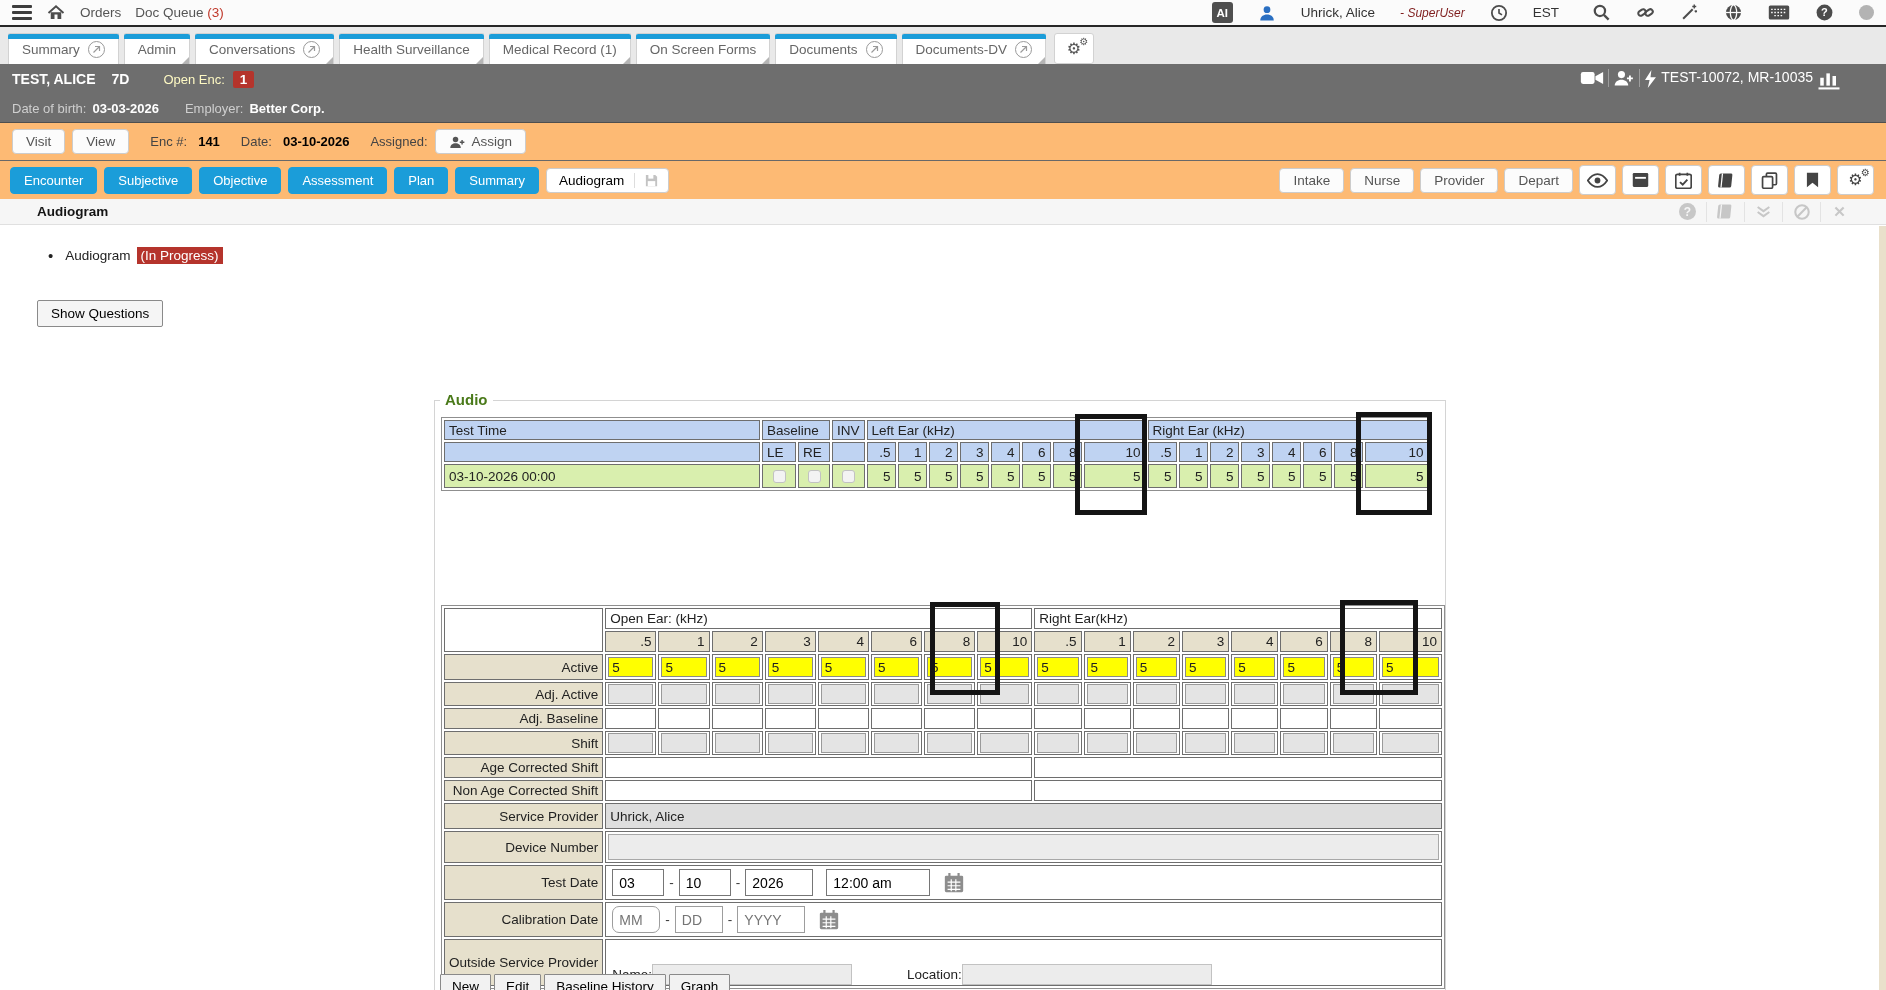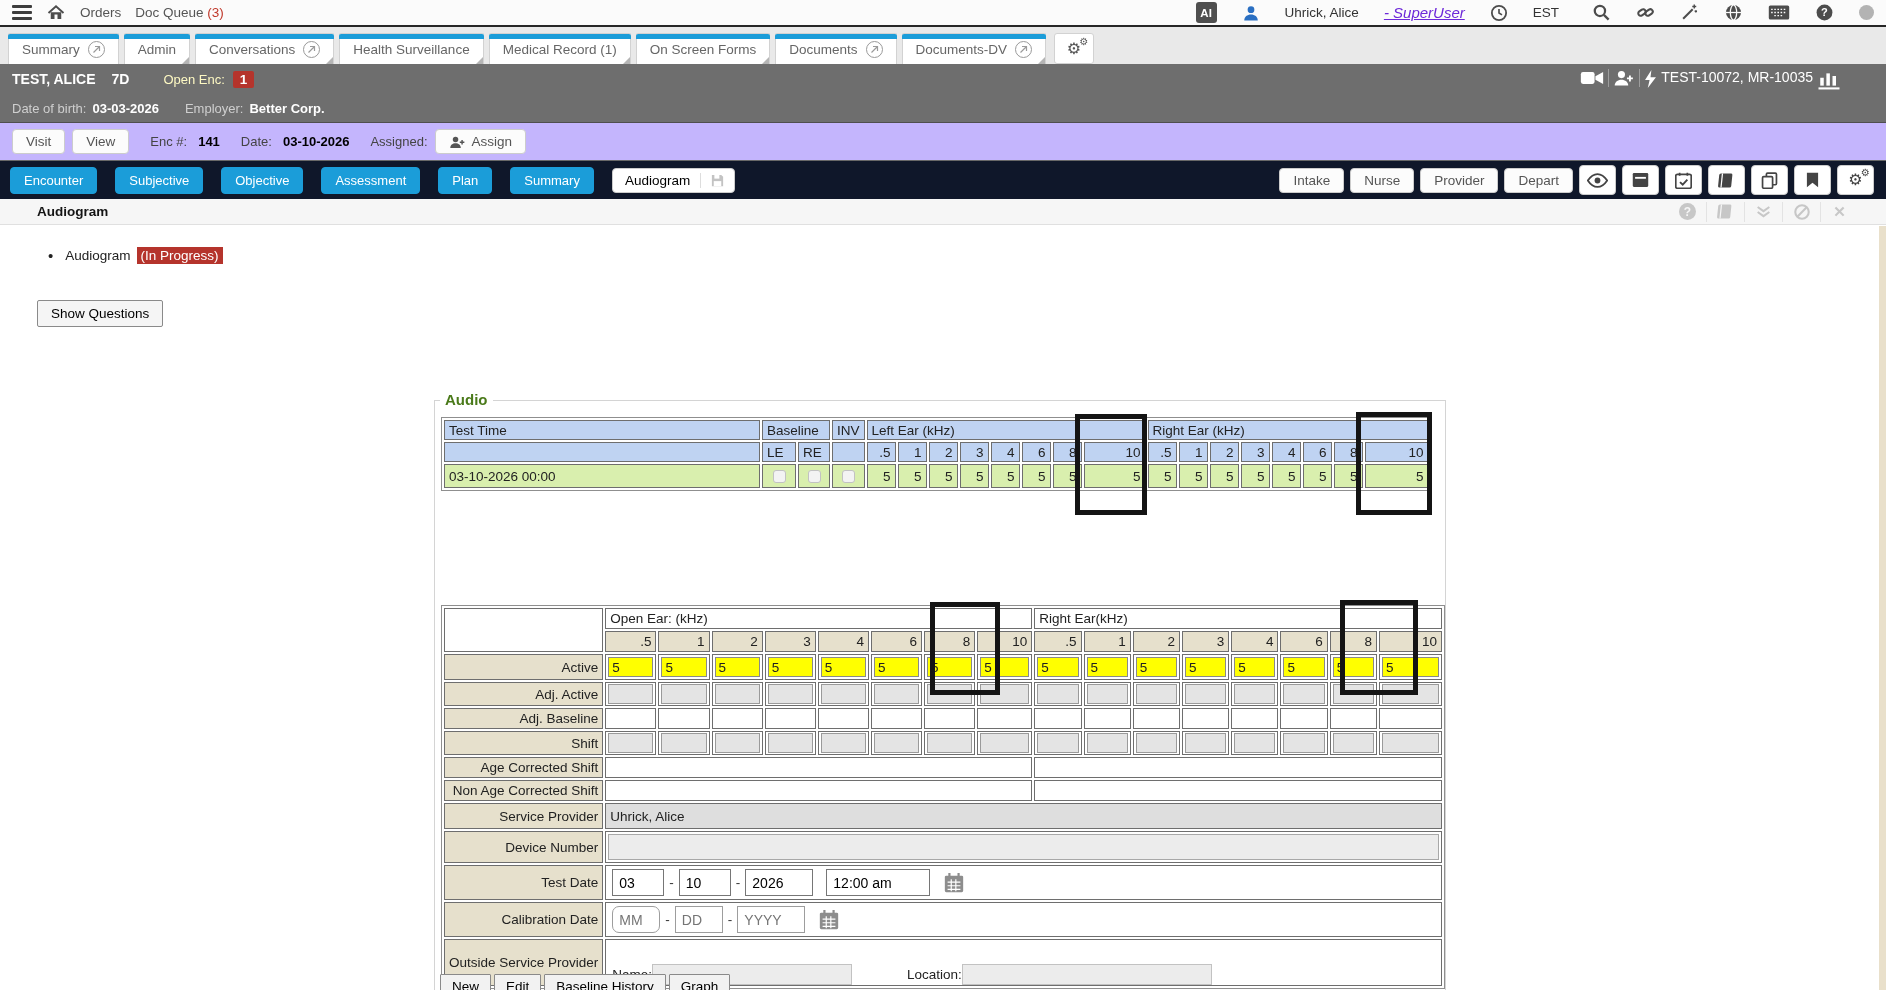--- a/index.html
+++ b/index.html
@@ -15,21 +15,21 @@
             display:flex; align-items:center; padding:0 12px; gap:14px; }
   .hamburger { width:20px; display:flex; flex-direction:column; gap:3px; cursor:pointer; }
   .hamburger span { height:3px; background:#3d3d3d; border-radius:1px; }
   .topbar .menu-label { color:#555; font-size:13.5px; cursor:pointer; }
   .topbar .badge-red-txt { color:#c0392b; }
   .top-right { margin-left:auto; display:flex; align-items:center; gap:25px; }
   .ai-badge { width:21px; height:21px; background:#4f4f4f; color:#fff; font-weight:bold;
               font-size:11.5px; display:flex; align-items:center; justify-content:center; border-radius:3px; }
   .icon-dark { color:#4c4c4c; }
   .user-name { color:#333; font-size:13.5px; }
-  .user-role { color:#6d28d9; font-style:italic; font-size:15px;text-decoration:underline; }
+  .user-role { color:#7f1d1d; font-style:italic; font-size:12px; }
   .tz { color:#333; font-size:13.5px; }
   .status-dot { width:15px; height:15px; border-radius:50%; background:#b3b3b3; }
 
   
   .tabstrip { height:37px; background:#e9e9e9; display:flex; align-items:flex-end; padding:0 8px; gap:5px; }
   .tab { position:relative; background:#fff; border:1px solid #d2d2d2; border-bottom:none;
          height:31px; display:flex; align-items:center; gap:8px; padding:0 13px;
          color:#666; font-size:13.5px; cursor:pointer; border-radius:2px 2px 0 0; }
   .tab::before { content:""; position:absolute; top:0; left:-1px; right:-1px; height:5px;
                  background:#1b9dd9; border-radius:2px 2px 0 0; }
@@ -52,29 +52,29 @@
                border-radius:2px; margin-left:8px; font-size:13.5px; }
   .pbar-right { margin-left:auto; display:flex; align-items:flex-start; gap:4px; }
   .vdiv { width:1px; height:18px; background:#9d9d9d; }
   .pids { font-size:14px; }
   .pbar-r2 { height:29px; display:flex; align-items:center; padding:0 12px; border-bottom:1px solid #4f4f4f; }
   .pbar-r2 .lab { color:#cfcfcf; }
   .pbar-r2 .val { color:#fff; font-weight:bold; margin-left:6px; }
   .pbar-r2 .sp { width:26px; }
 
   
-  .encrow { height:38px; background:#c4b5fd; border-bottom:1px solid #686868;
+  .encrow { height:38px; background:#fdba74; border-bottom:1px solid #686868;
             display:flex; align-items:center; padding:0 12px; gap:7px; }
   .btn-light { background:#fcfcfc; border:1px solid #cccccc; border-radius:4px; color:#555;
                padding:4px 13px; font-size:13.5px; cursor:pointer; display:flex; align-items:center; gap:6px; }
   .encrow .lab { color:#444; margin-left:14px;text-align:right; }
   .encrow .val { color:#000; font-weight:bold; margin-left:4px; }
 
   
-  .navrow { height:38px; background:#0f172a; display:flex; align-items:center; padding:0 10px; gap:18px; }
+  .navrow { height:38px; background:#fdba74; display:flex; align-items:center; padding:0 10px; gap:7px; }
   .btn-blue { background:#1b9dd9; border:1px solid #1b9dd9; color:#fff; border-radius:4px;
               padding:5px 13px; font-size:13px; cursor:pointer; }
   .doc-tab { background:#fff; border:1px solid #ccc; border-radius:4px; color:#000;
              display:flex; align-items:center; padding:4px 0 4px 12px; cursor:pointer; font-size:13.5px; }
   .doc-tab .save-wrap { border-left:1px solid #ddd; margin-left:10px; padding:0 9px; color:#c3c3c3; }
   .nav-right { margin-left:auto; display:flex; align-items:center; gap:6px; padding-right:2px; }
   .icon-btn { width:37px; height:30px; background:#fff; border:1px solid #ccc; border-radius:4px;
               display:flex; align-items:center; justify-content:center; color:#444; cursor:pointer; }
 
   

